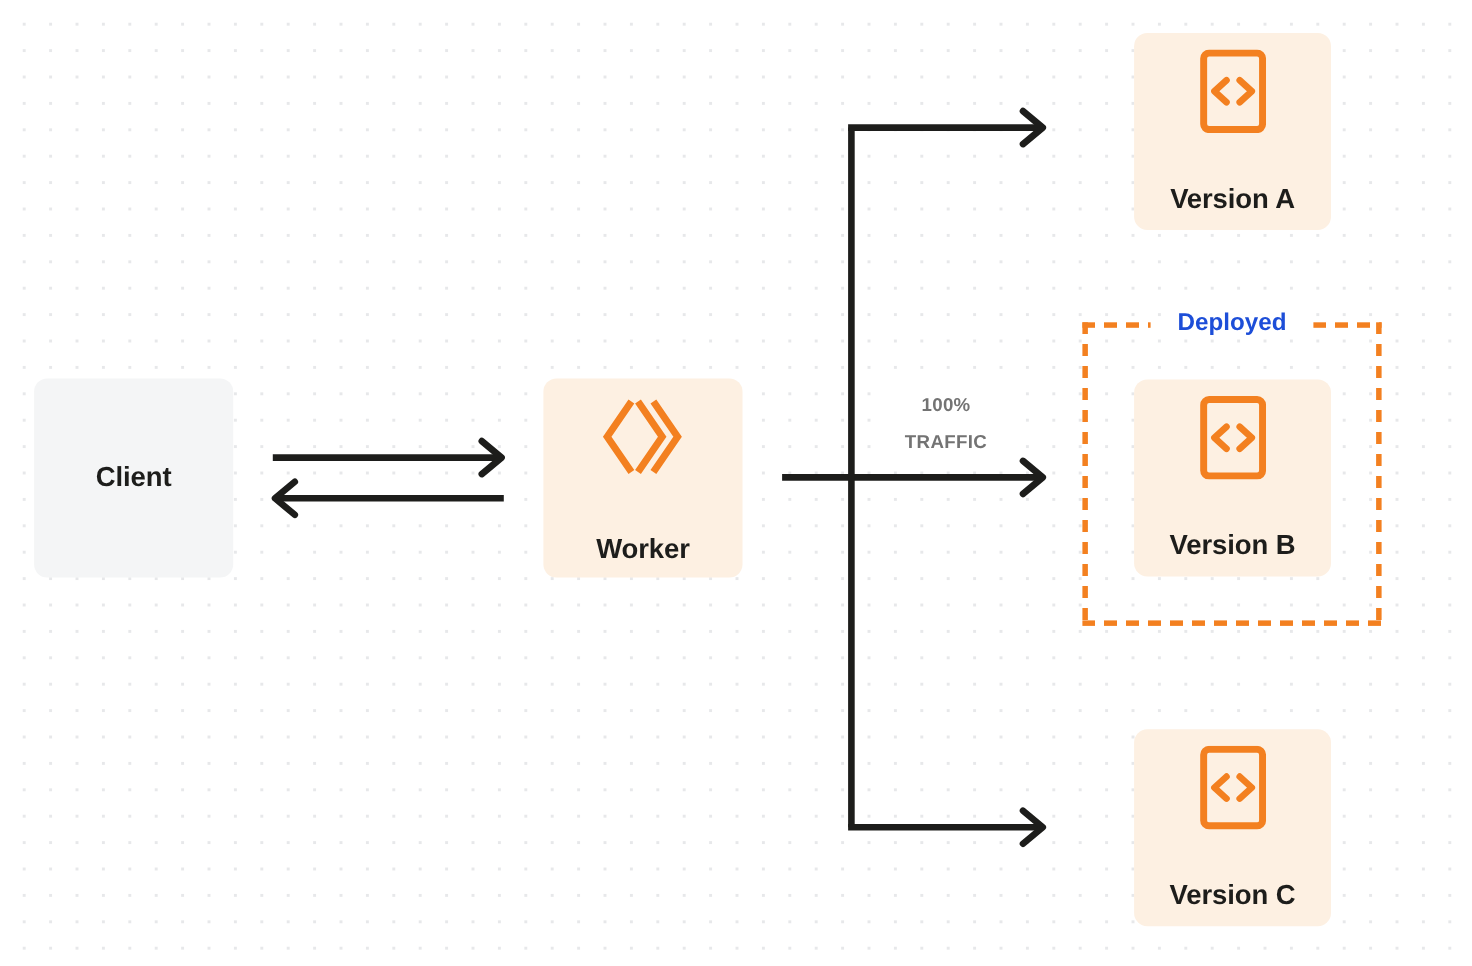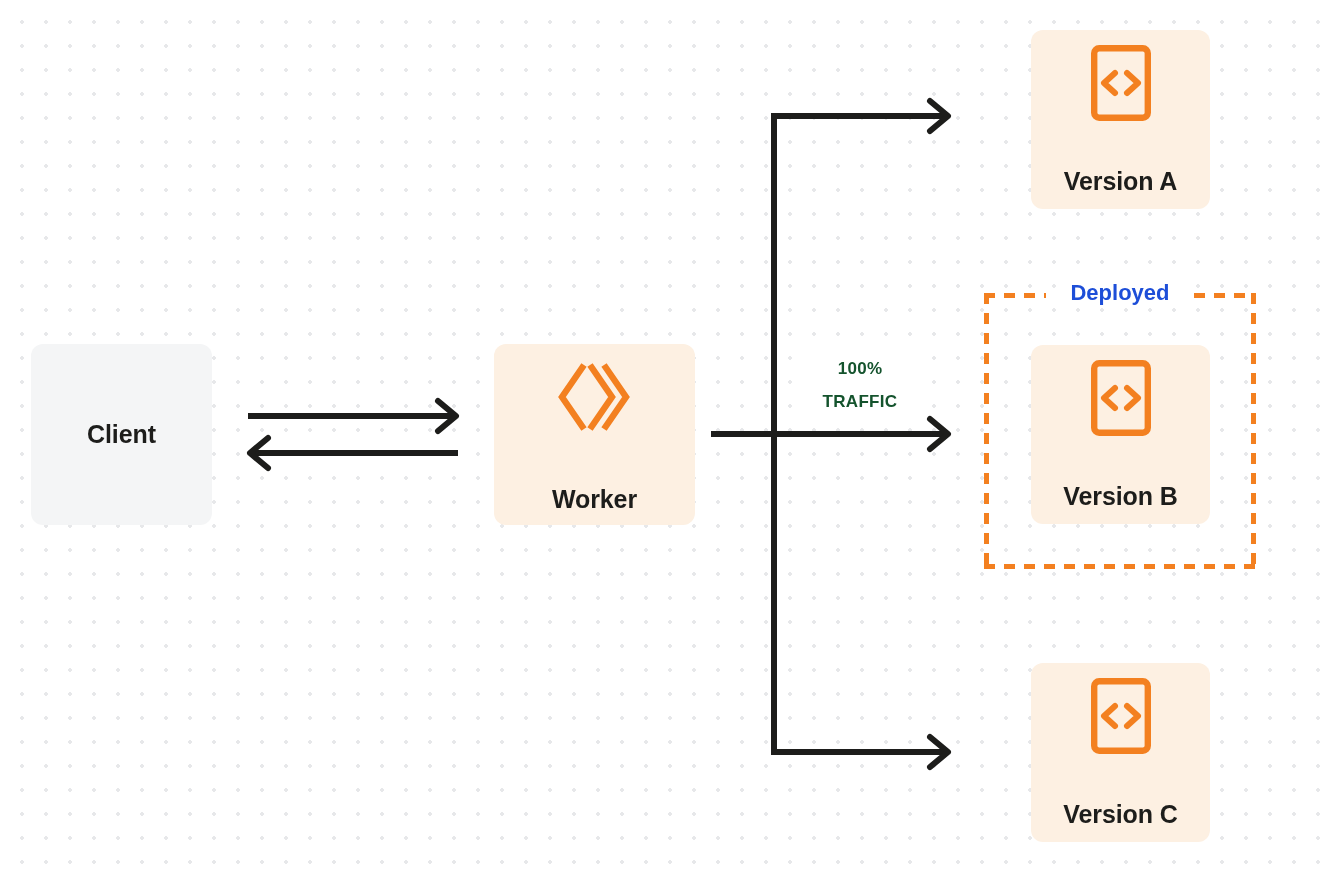--- a/index.html
+++ b/index.html
@@ -53,21 +53,21 @@
     width: 181px;
     height: 181px;
     background-color: #f4f5f6;
     align-items: center;
   }
 
   
   #worker-node {
     left: 494px;
     top: 344px;
-    width: 201px;
+    width: 181px;
     height: 181px;
     background-color: #fdf0e2;
   }
   #worker-node .node-label { margin-top: 26px; }
 
   
   .version-node {
     width: 179px;
     height: 179px;
     background-color: #fdf0e2;
@@ -132,21 +132,21 @@
 
   
   #traffic-label {
     position: absolute;
     left: 800px;
     top: 352px;
     width: 120px;
     text-align: center;
     font-size: 17px;
     font-weight: 700;
-    color: #14532d;
+    color: #737373;
     line-height: 1.95;
     letter-spacing: 0.3px;
     z-index: 4;
     background: #ffffff;
   }
   #traffic-label span { display: block; }
 
   
   #connectors {
     position: absolute;

